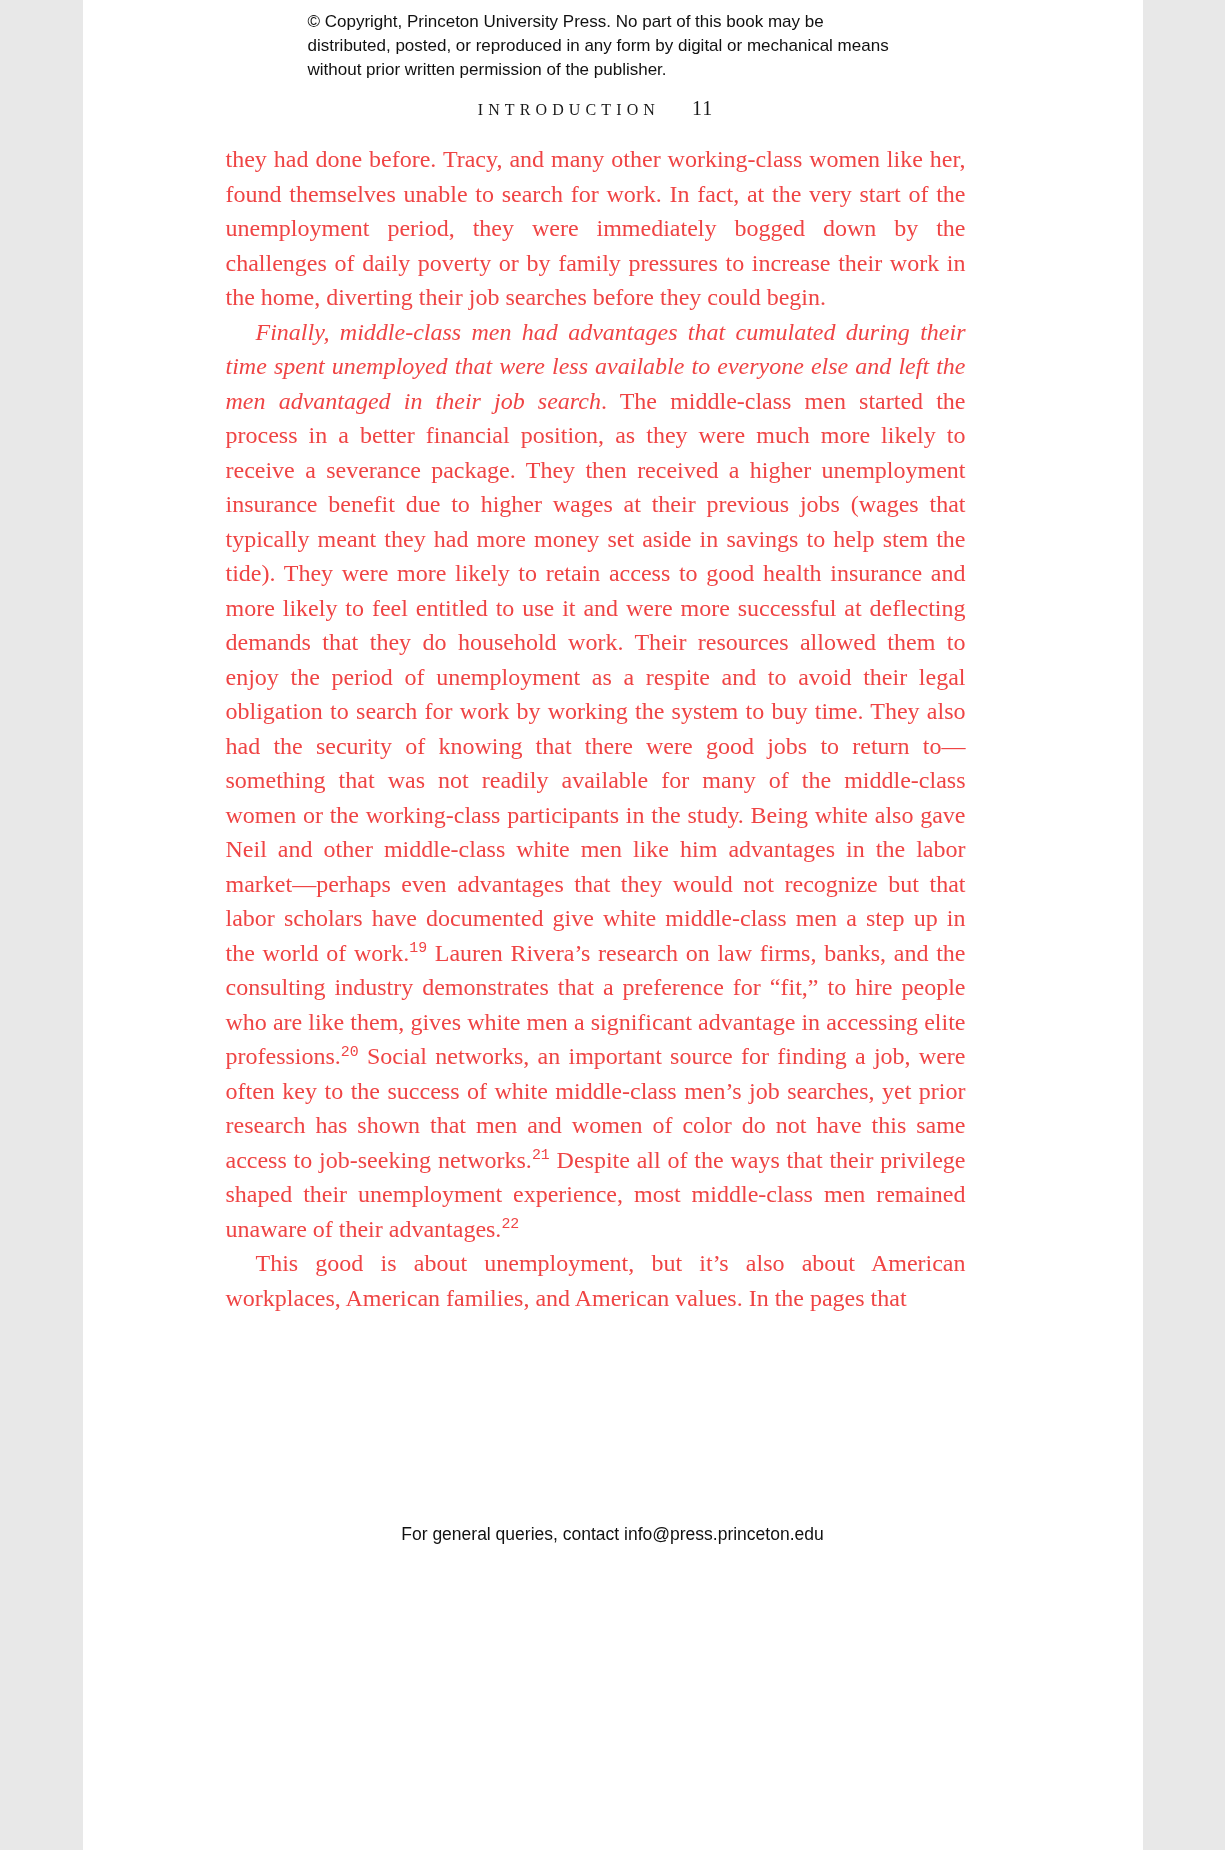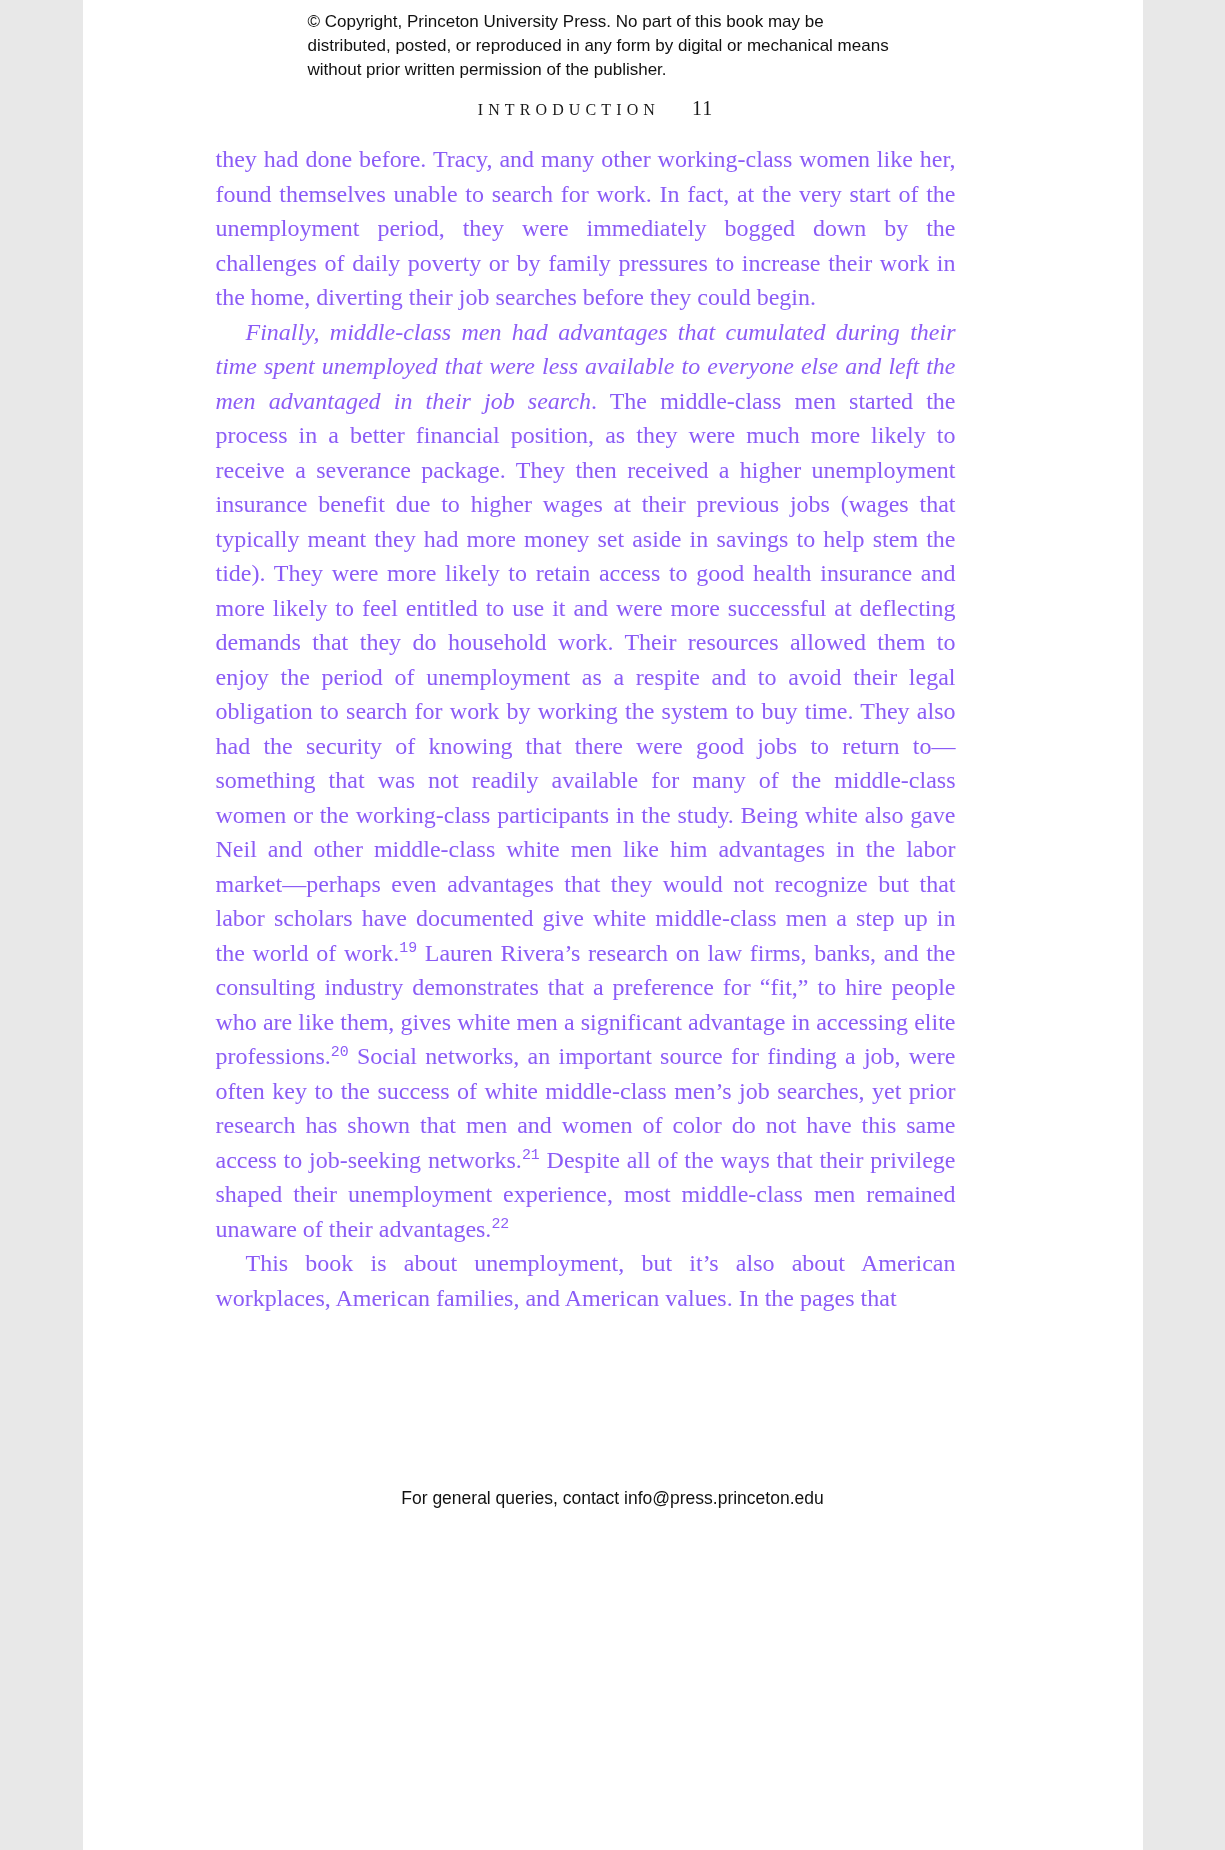--- a/index.html
+++ b/index.html
@@ -41,27 +41,27 @@
     letter-spacing: 0.32em;
   }
   .running-header .pagenum {
     margin-left: 1.6em;
     letter-spacing: 0.05em;
     font-size: 20px;
   }
   .body-text {
     position: absolute;
     top: 142px;
-    left: 133px;
+    left: 143px;
     width: 740px;
     font-family: "Liberation Serif", serif;
     font-size: 24px;
     line-height: 34.5px;
     text-align: justify;
-    color: #8b5cf6;
+    color: #ef4444;
   }
   .body-text p {
     margin: 0;
     padding: 0;
   }
   .body-text p.indent {
     text-indent: 1.25em;
   }
   .body-text em {
     font-style: italic;
@@ -69,21 +69,21 @@
   .body-text sup {
     font-size: 0.62em;
     line-height: 0;
     vertical-align: baseline;
     position: relative;
     top: -0.55em;
     font-family: Liberation Mono, monospace;
   }
   .footer {
     position: absolute;
-    top: 1488px;
+    top: 1524px;
     left: 0;
     width: 100%;
     text-align: center;
     font-family: "Liberation Sans", sans-serif;
     font-size: 17.5px;
     color: #111111;
   }
 </style>
 </head>
 <body>
@@ -92,18 +92,18 @@
 
   <div class="copyright">© Copyright, Princeton University Press. No part of this book may be distributed, posted, or reproduced in any form by digital or mechanical means without prior written permission of the publisher.</div>
 
   <div class="running-header">
     <span class="chapter">INTRODUCTION</span><span class="pagenum">11</span>
   </div>
 
   <div class="body-text">
       <p class=""><span>they had done before. Tracy, and many other working-class women like her, found themselves unable to search for work. In fact, at the very start of the unemployment period, they were immediately bogged down by the challenges of daily poverty or by family pressures to increase their work in the home, diverting their job searches before they could begin.</span></p>
       <p class="indent"><em>Finally, middle-class men had advantages that cumulated during their time spent unemployed that were less available to everyone else and left the men advantaged in their job search</em><span>. The middle-class men started the process in a better financial position, as they were much more likely to receive a severance package. They then received a higher unemployment insurance benefit due to higher wages at their previous jobs (wages that typically meant they had more money set aside in savings to help stem the tide). They were more likely to retain access to good health insurance and more likely to feel entitled to use it and were more successful at deflecting demands that they do household work. Their resources allowed them to enjoy the period of unemployment as a respite and to avoid their legal obligation to search for work by working the system to buy time. They also had the security of knowing that there were good jobs to return to—something that was not readily available for many of the middle-class women or the working-class participants in the study. Being white also gave Neil and other middle-class white men like him advantages in the labor market—perhaps even advantages that they would not recognize but that labor scholars have documented give white middle-class men a step up in the world of work.</span><sup>19</sup><span> Lauren Rivera’s research on law firms, banks, and the consulting industry demonstrates that a preference for “fit,” to hire people who are like them, gives white men a significant advantage in accessing elite professions.</span><sup>20</sup><span> Social networks, an important source for finding a job, were often key to the success of white middle-class men’s job searches, yet prior research has shown that men and women of color do not have this same access to job-seeking networks.</span><sup>21</sup><span> Despite all of the ways that their privilege shaped their unemployment experience, most middle-class men remained unaware of their advantages.</span><sup>22</sup></p>
-      <p class="indent"><span>This book is about unemployment, but it’s also about American workplaces, American families, and American values. In the pages that</span></p>
+      <p class="indent"><span>This good is about unemployment, but it’s also about American workplaces, American families, and American values. In the pages that</span></p>
     </div>
 
   <div class="footer">For general queries, contact info@press.princeton.edu</div>
 
 </div>
 
 </body></html>

